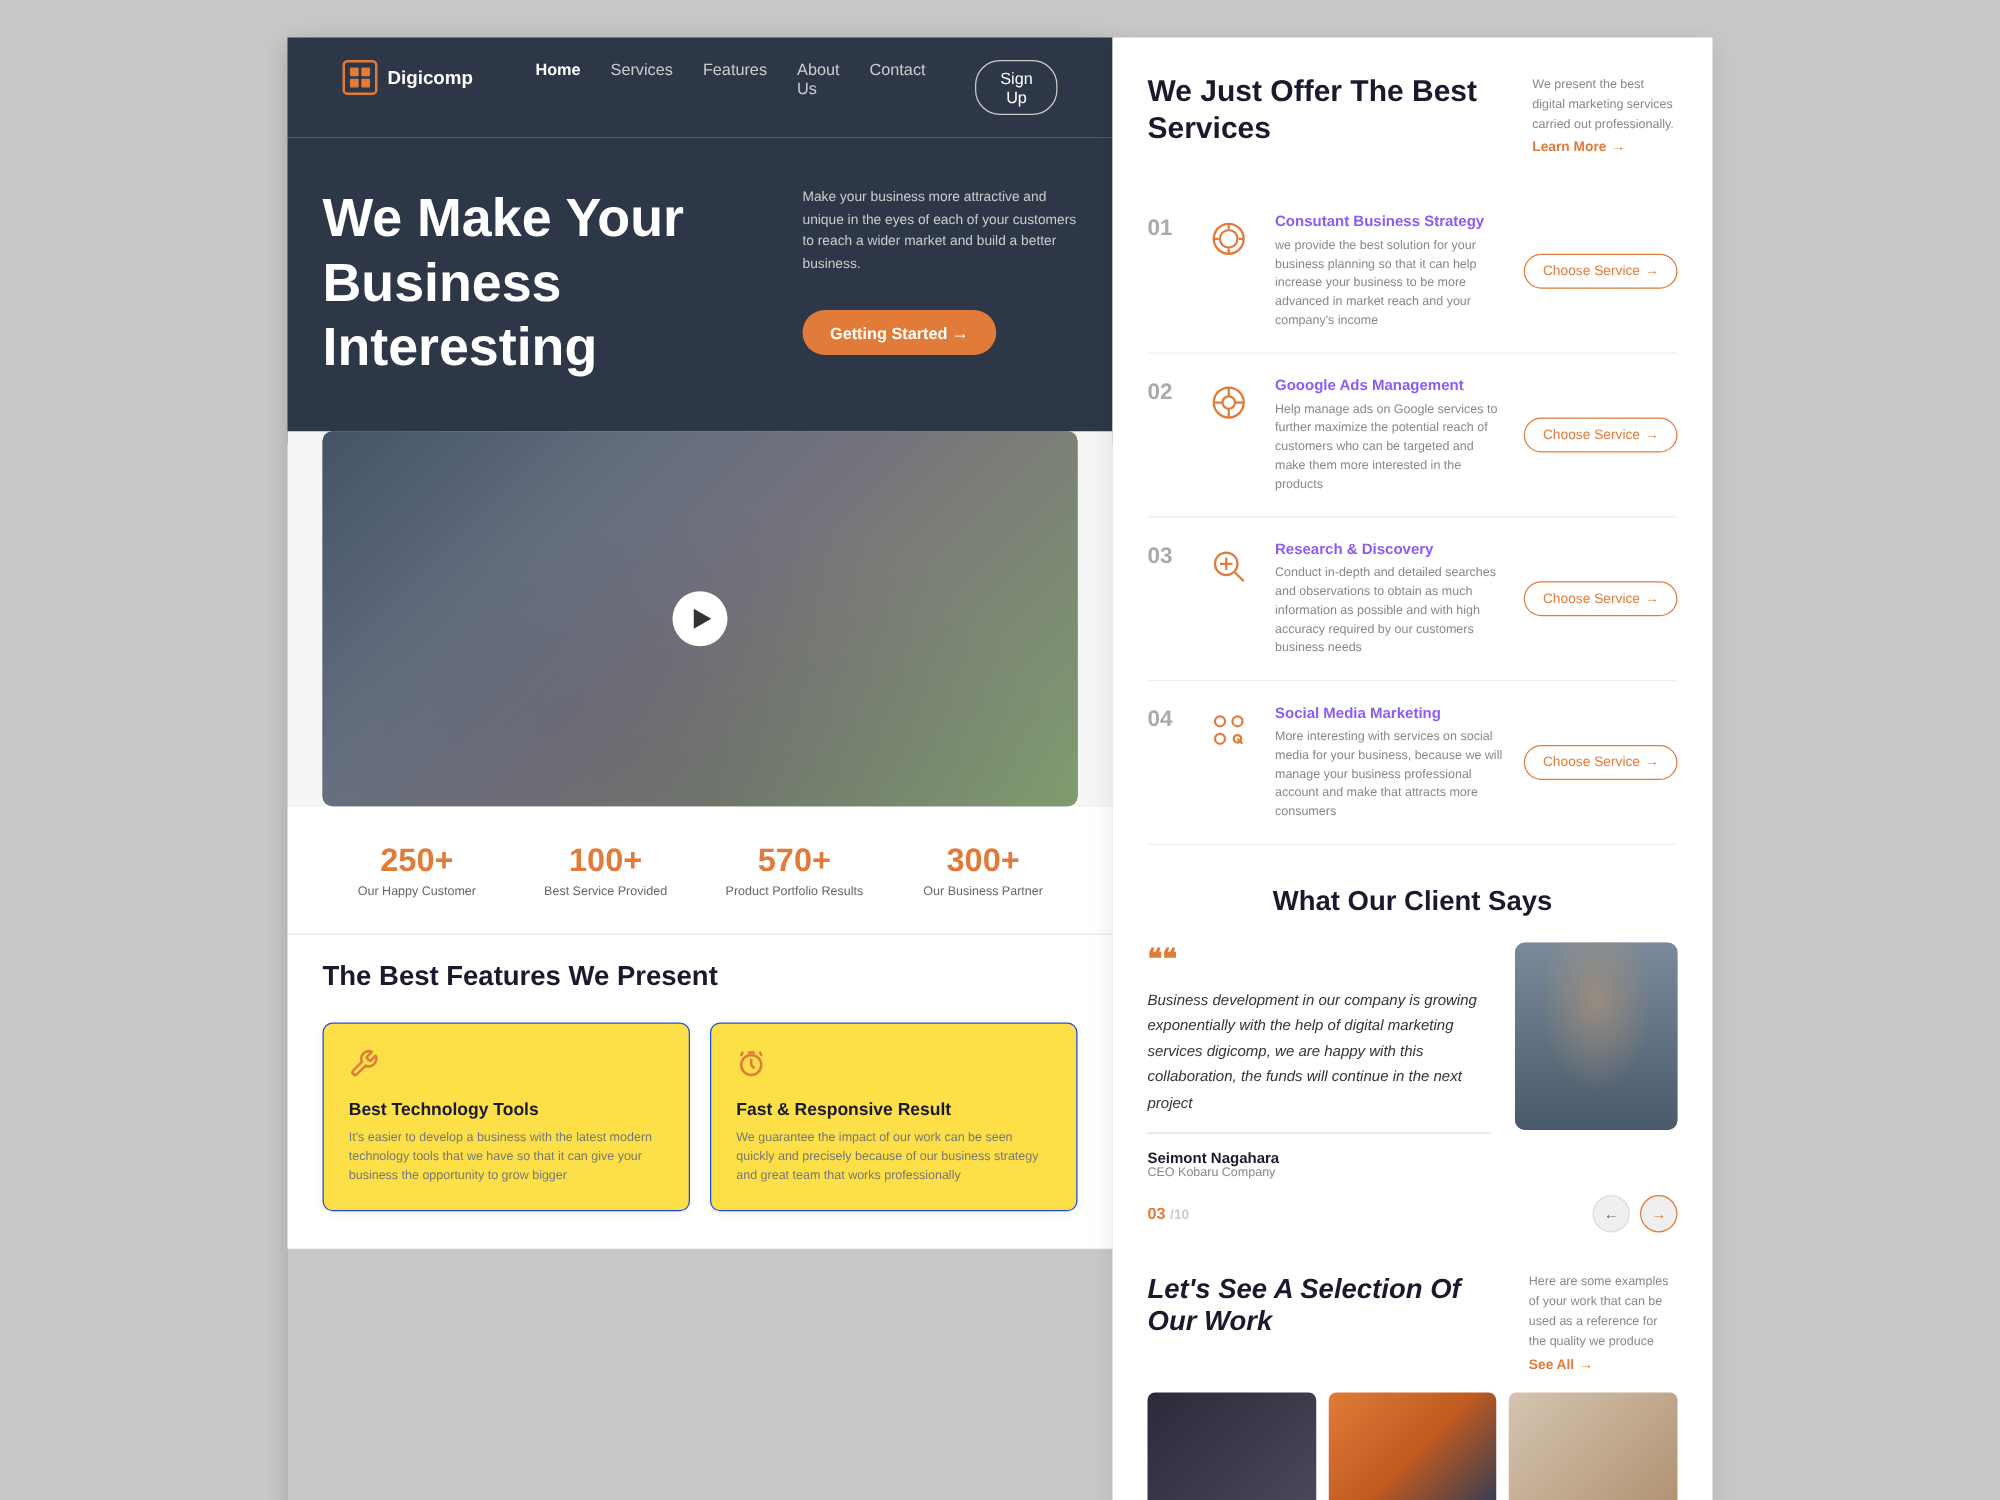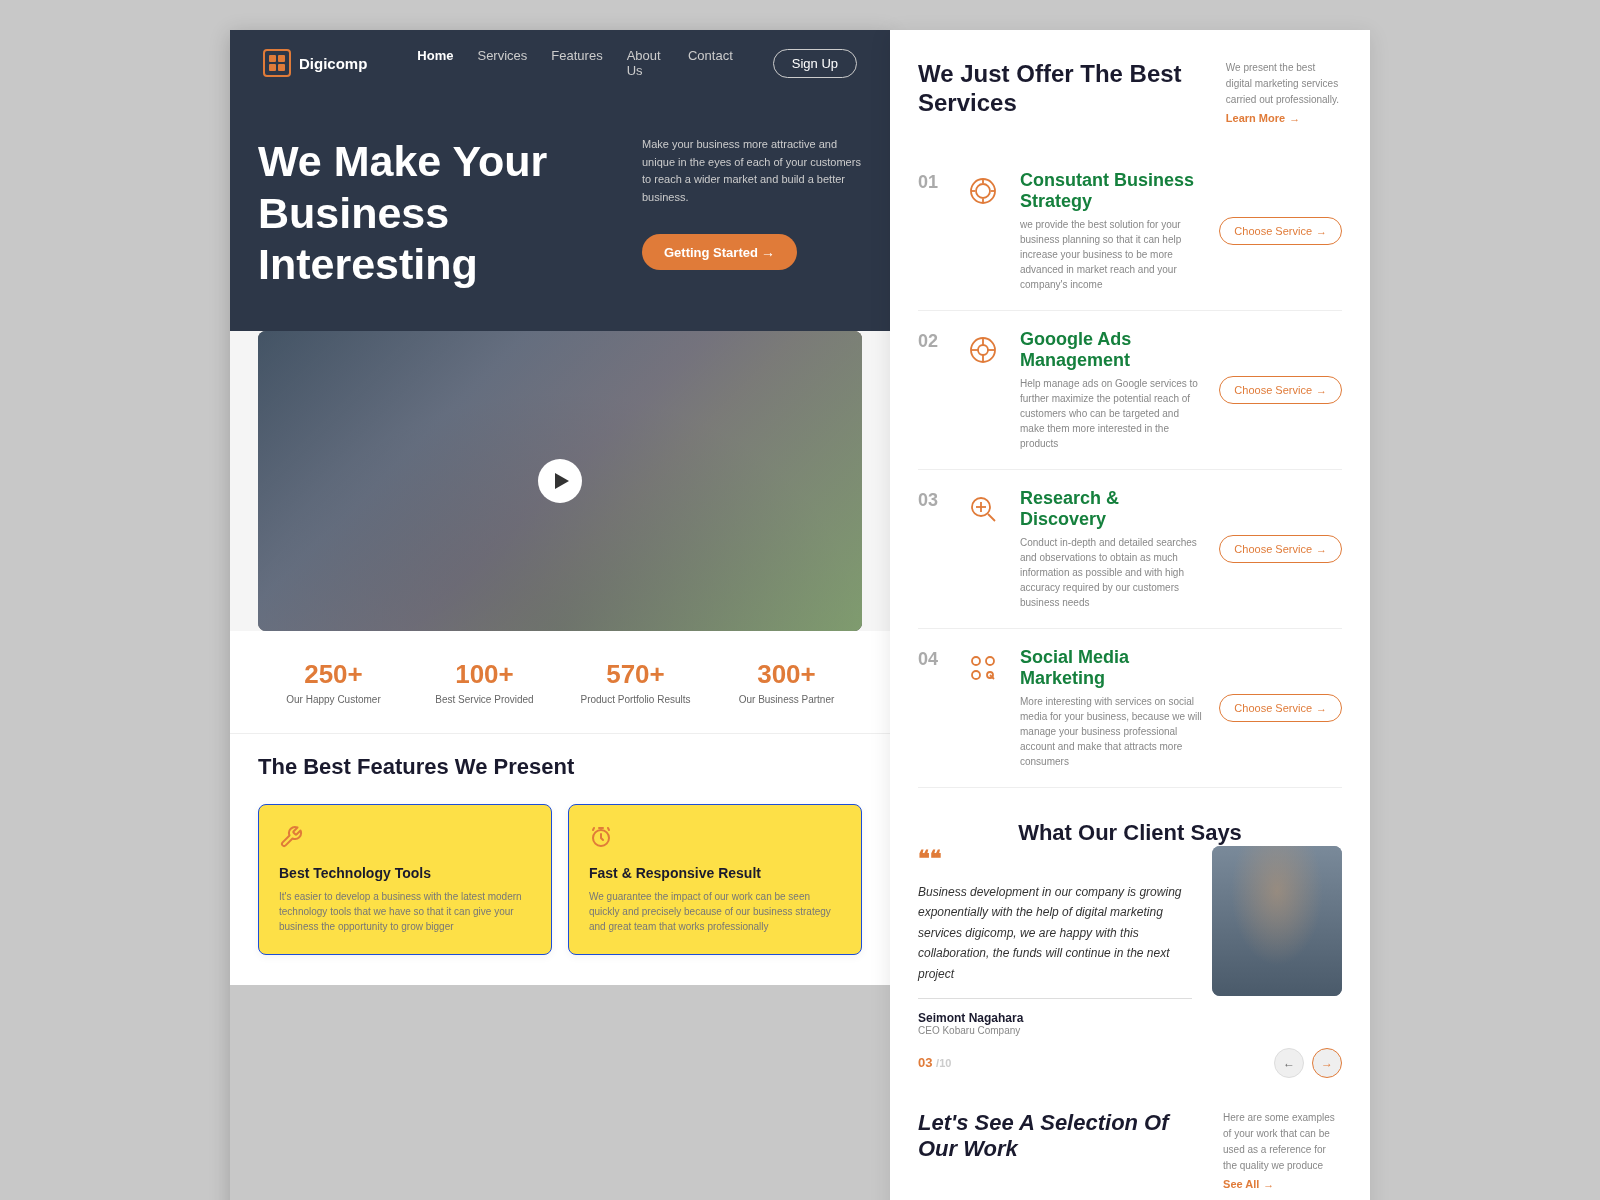--- a/index.html
+++ b/index.html
@@ -23,23 +23,23 @@
     
     .left-panel {
       width: 660px;
       flex-shrink: 0;
       box-shadow: 0 4px 20px rgba(0,0,0,0.2);
     }
 
     
     .navbar {
       background: #2d3748;
-      padding: 18px 33px;
-      display: flex;
-      align-items: center;
+      padding: 18px 44px;
+      display: flex;
+      align-items: flex-start;
       gap: 40px;
     }
     .logo-area {
       display: flex;
       align-items: center;
       gap: 8px;
       color: white;
       font-weight: 700;
       font-size: 15px;
     }
@@ -287,23 +287,23 @@
       height: 42px;
       display: flex;
       align-items: center;
       justify-content: center;
       flex-shrink: 0;
     }
     .service-content {
       flex: 1;
     }
     .service-name {
-      font-size: 18px;
+      font-size: 12px;
       font-weight: 700;
-      color: #15803d;
+      color: #8b5cf6;
       margin-bottom: 5px;
     }
     .service-desc {
       font-size: 10px;
       color: #888;
       line-height: 1.5;
     }
     .choose-btn {
       border: 1px solid #e07b39;
       color: #e07b39;
@@ -323,20 +323,21 @@
     
     .testimonial-section {
       margin-top: 32px;
       margin-bottom: 32px;
     }
     .testimonial-title {
       font-size: 22px;
       font-weight: 800;
       color: #1a1a2e;
       text-align: center;
+      margin-bottom: 20px;
     }
     .testimonial-content {
       display: flex;
       gap: 20px;
       align-items: flex-start;
     }
     .testimonial-text-area {
       flex: 1;
     }
     .quote-icon {

